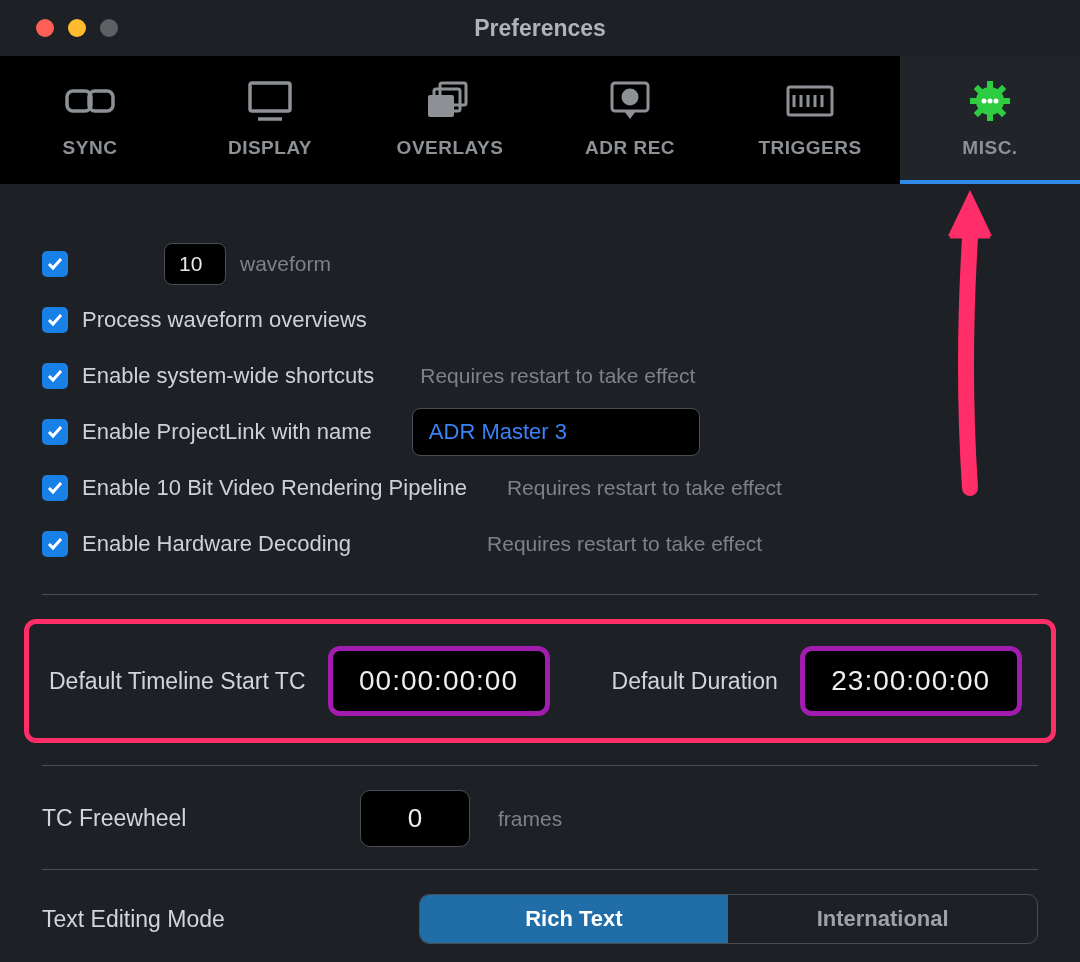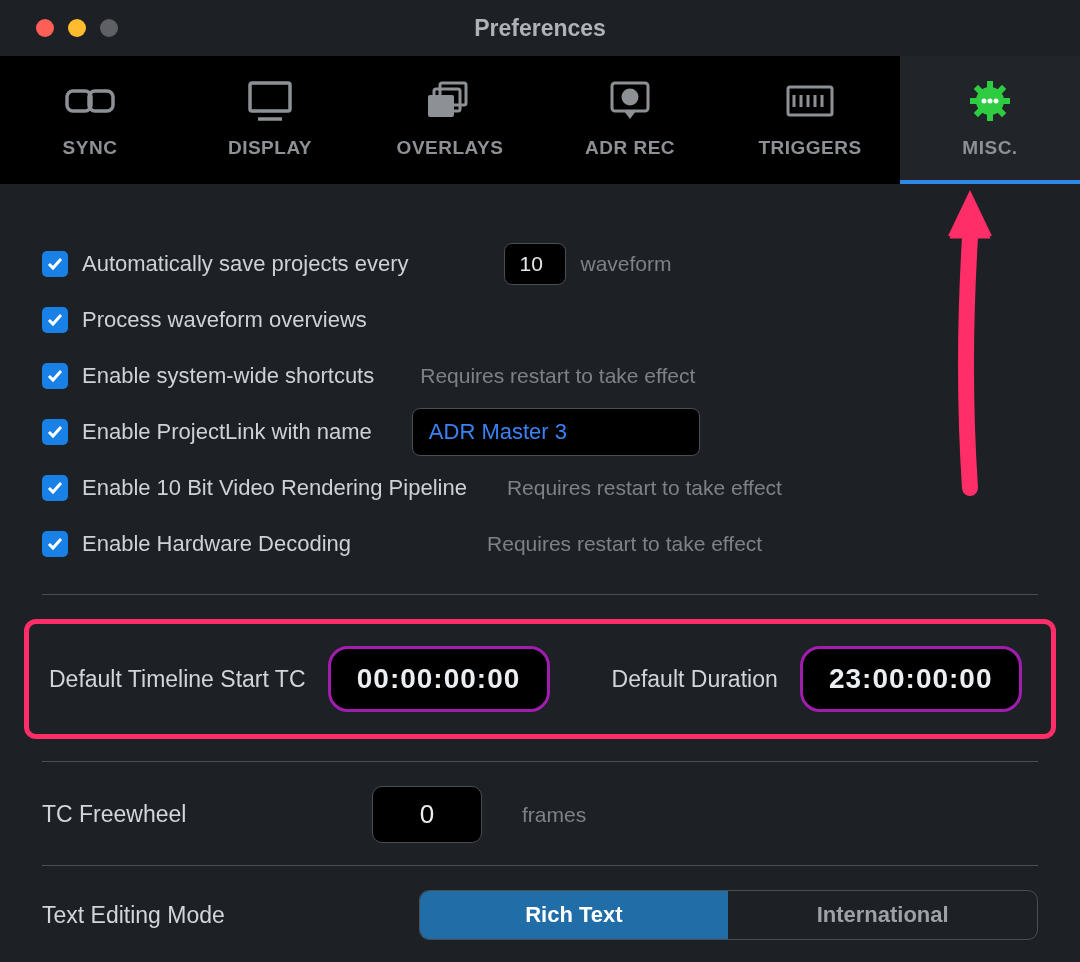--- a/index.html
+++ b/index.html
@@ -83,23 +83,23 @@
   width: 288px; height: 48px;
 }
 .divider {
   height: 1px; background: #4a4e52; margin: 22px 0 24px 0;
 }
 .tc-row {
   display: flex; align-items: center; gap: 22px;
   font-size: 23px; color: #d2d5d9;
 }
 .tc-input {
-  background: #000; border: 3px solid #a21caf; border-radius: 20px;
+  background: #000; border: 5px solid #a21caf; border-radius: 12px;
   color: #eceff2; font-size: 28px; padding: 14px 22px; text-align: center;
-  width: 222px; letter-spacing: 1px; font-weight: 700;
+  width: 222px; letter-spacing: 1px; font-weight: 400;
 }
 .num-input {
   background: #000; border: 1px solid #4a4e53; border-radius: 10px;
   color: #eceff2; font-size: 26px; padding: 12px 0; text-align: center;
   width: 110px;
 }
 .seg-control {
   display: flex; border: 1px solid #4a4e53; border-radius: 10px; overflow: hidden;
   width: 622px;
 }
@@ -221,21 +221,20 @@
 
 <div class="content">
 
 
   <div class="row">
     <div class="checkbox">
         <svg viewBox="0 0 18 18">
           <polyline points="3,9 7,13 15,4"></polyline>
         </svg>
       </div>
-    <span>Automatically save projects every</span>
     <div style="width:68px"></div>
     <input class="small-input" value="10" style="">
     <span class="hint">waveform</span>
   </div>
 
   <div class="row">
     <div class="checkbox">
         <svg viewBox="0 0 18 18">
           <polyline points="3,9 7,13 15,4"></polyline>
         </svg>
@@ -294,21 +293,21 @@
       <span>Default Timeline Start TC</span>
       <input class="tc-input" value="00:00:00:00" style="">
       <span style="width:18px"></span>
       <span>Default Duration</span>
       <input class="tc-input" value="23:00:00:00" style="">
     </div>
   </div>
 
   <div class="divider"></div>
 
-  <div class="tc-row" style="gap:40px;">
+  <div class="tc-row" style="gap:28px;">
     <span style="width:290px">TC Freewheel</span>
     <input class="num-input" value="0" style="">
     <span class="hint">frames</span>
   </div>
 
   <div class="divider"></div>
 
   <div class="tc-row" style="gap:28px;">
     <span style="width:350px">Text Editing Mode</span>
     <div class="seg-control">

